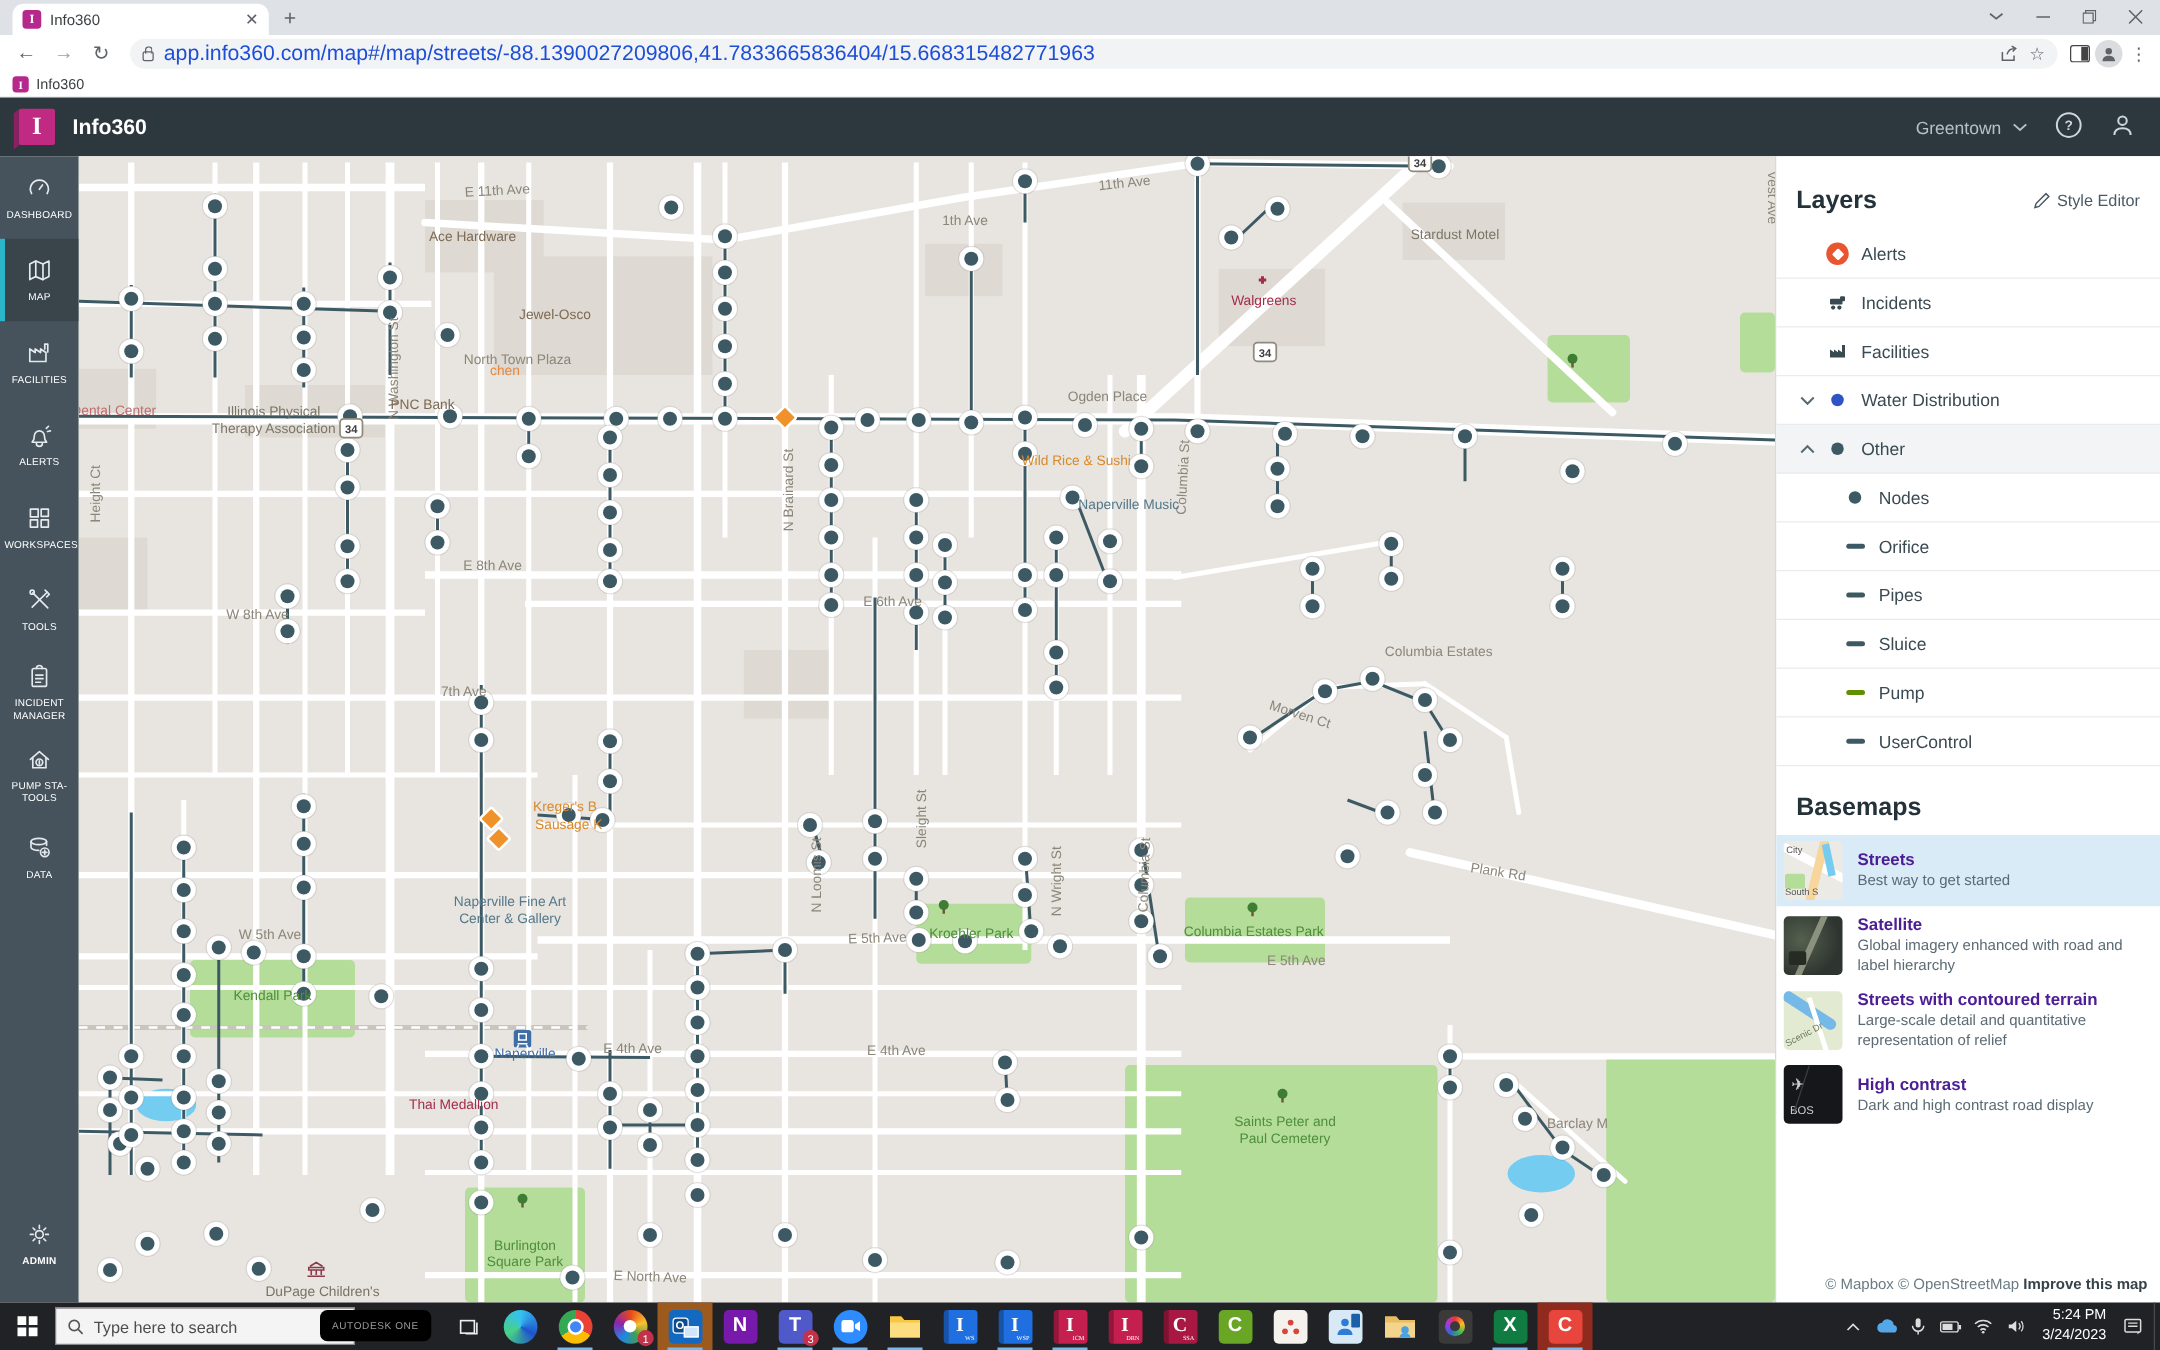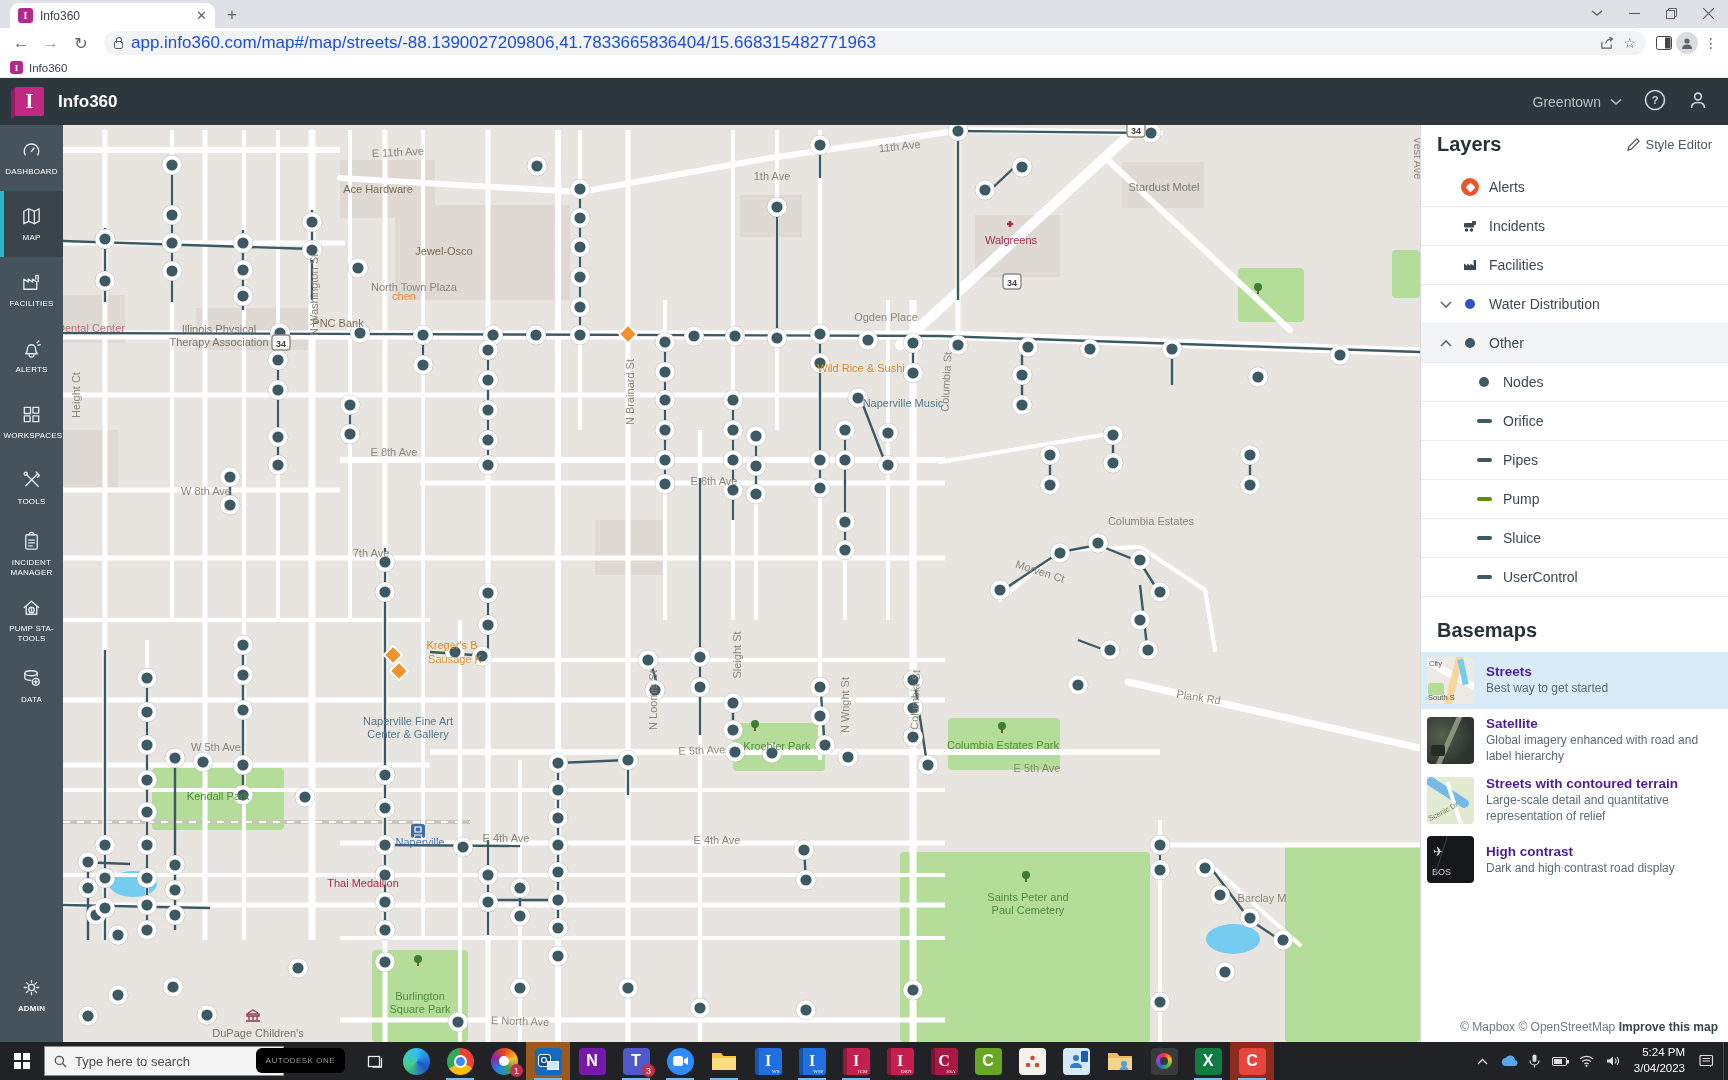--- a/index.html
+++ b/index.html
@@ -65,21 +65,21 @@
     background:rgba(255,255,255,.45);font-size:10px;color:#222;padding-left:4px;line-height:13px;}
   .mblogo{position:absolute;left:9px;top:884px;display:flex;align-items:center;gap:4px;}
   .mblogo .mbm{width:17px;height:17px;border-radius:50%;background:rgba(60,70,76,.75);color:#fff;font-size:10px;
     display:flex;align-items:center;justify-content:center;}
   .mblogo .mbt{color:rgba(255,255,255,.85);font-weight:bold;font-size:14px;letter-spacing:.5px;
     text-shadow:0 0 2px rgba(80,80,80,.7);}
 
   
   .panel{position:absolute;right:0;top:125px;width:308px;height:917px;background:#fff;border-left:1px solid #d7dadc;
     display:flex;flex-direction:column;overflow:hidden;}
-  .panel-head{display:flex;align-items:center;justify-content:space-between;padding:8px 16px 12px 16px;}
+  .panel-head{display:flex;align-items:center;justify-content:space-between;padding:24px 16px 12px 16px;}
   .panel-title{font-size:20px;font-weight:bold;color:#25323a;}
   .style-editor{display:flex;align-items:center;gap:6px;font-size:13px;color:#4a5a63;}
   .layer-row{display:flex;align-items:center;height:39px;border-bottom:1px solid #e9ebec;padding-left:14px;gap:0;
     font-size:14px;color:#3a4a52;}
   .layer-row.hl{background:#f2f4f5;}
   .layer-row .chev{width:22px;display:flex;justify-content:center;color:#5a6a72;}
   .layer-row .spacer{width:22px;}
   .layer-row .lic{width:26px;display:flex;justify-content:center;align-items:center;}
   .layer-row .ltxt{margin-left:6px;}
   .layer-row.indent .spacer{width:36px;}
@@ -1402,30 +1402,30 @@
         <div class="layer-row indent">
           <span class="spacer"></span>
           <span class="lic">
             <span class="dash" style="background:#3d5a64"></span>
           </span>
           <span class="ltxt">Pipes</span>
         </div>
         <div class="layer-row indent">
           <span class="spacer"></span>
           <span class="lic">
+            <span class="dash" style="background:#3d5a64"></span>
+          </span>
+          <span class="ltxt">Sluice</span>
+        </div>
+        <div class="layer-row indent">
+          <span class="spacer"></span>
+          <span class="lic">
             <span class="dash" style="background:#5f8f00"></span>
           </span>
           <span class="ltxt">Pump</span>
-        </div>
-        <div class="layer-row indent">
-          <span class="spacer"></span>
-          <span class="lic">
-            <span class="dash" style="background:#3d5a64"></span>
-          </span>
-          <span class="ltxt">Sluice</span>
         </div>
         <div class="layer-row indent">
           <span class="spacer"></span>
           <span class="lic">
             <span class="dash" style="background:#3d5a64"></span>
           </span>
           <span class="ltxt">UserControl</span>
         </div>
       </div>
     <div class="bm-title">Basemaps</div>
@@ -1651,21 +1651,21 @@
           </svg>
         </span>
       <span class="tico">
           <svg width="14" height="12" viewBox="0 0 14 12">
             <path d="M1 4.5h2.5L7 1.5v9L3.5 7.5H1z" fill="#ddd"></path>
             <path d="M9 3.5a3.8 3.8 0 0 1 0 5M11 2a6.5 6.5 0 0 1 0 8" fill="none" stroke="#ddd" stroke-width="1.1"></path>
           </svg>
         </span>
       <div class="clock">
         <div>5:24 PM</div>
-        <div>3/04/2023</div>
+        <div>3/24/2023</div>
       </div>
       <span class="tico">
           <svg width="15" height="14" viewBox="0 0 15 14">
             <rect x="1" y="1.5" width="12.5" height="10" rx="1" fill="none" stroke="#ddd" stroke-width="1.2"></rect>
             <path d="M3.5 4.5h7.5M3.5 7h7.5" stroke="#ddd" stroke-width="1.1"></path>
             <path d="M11 11.5v2l2-2z" fill="#ddd"></path>
           </svg>
         </span>
       <div class="showdesk"></div>
     </div>

